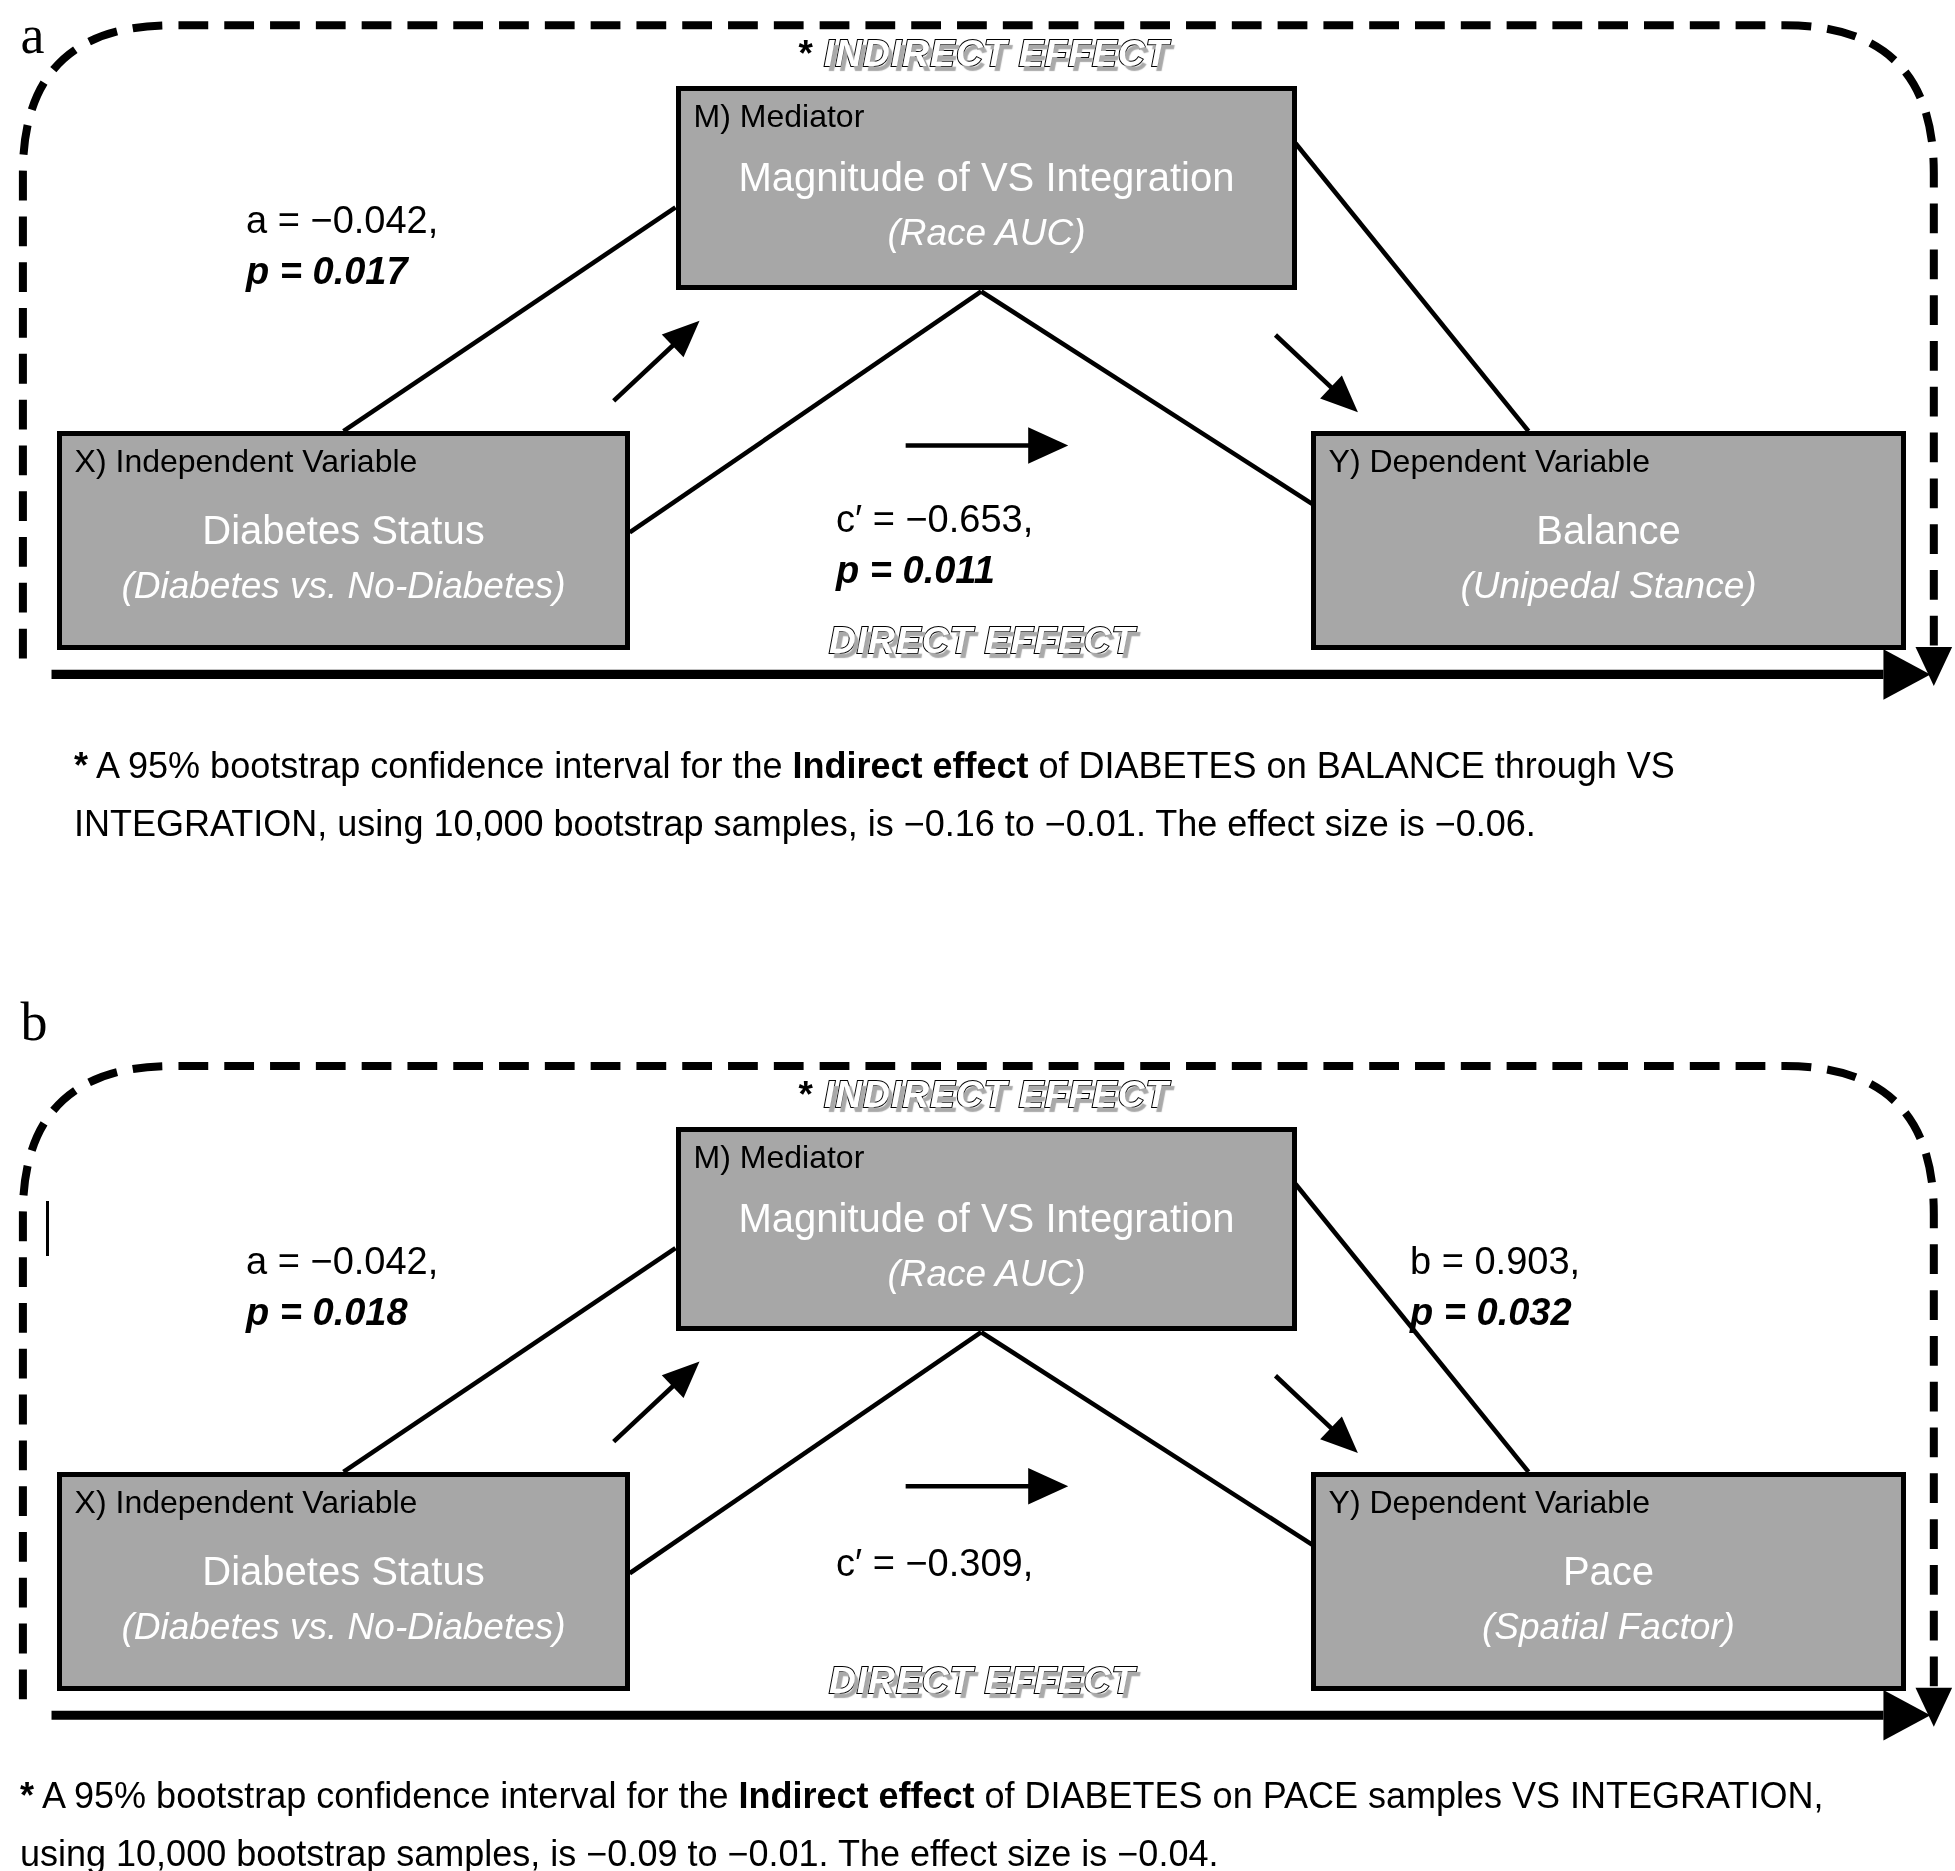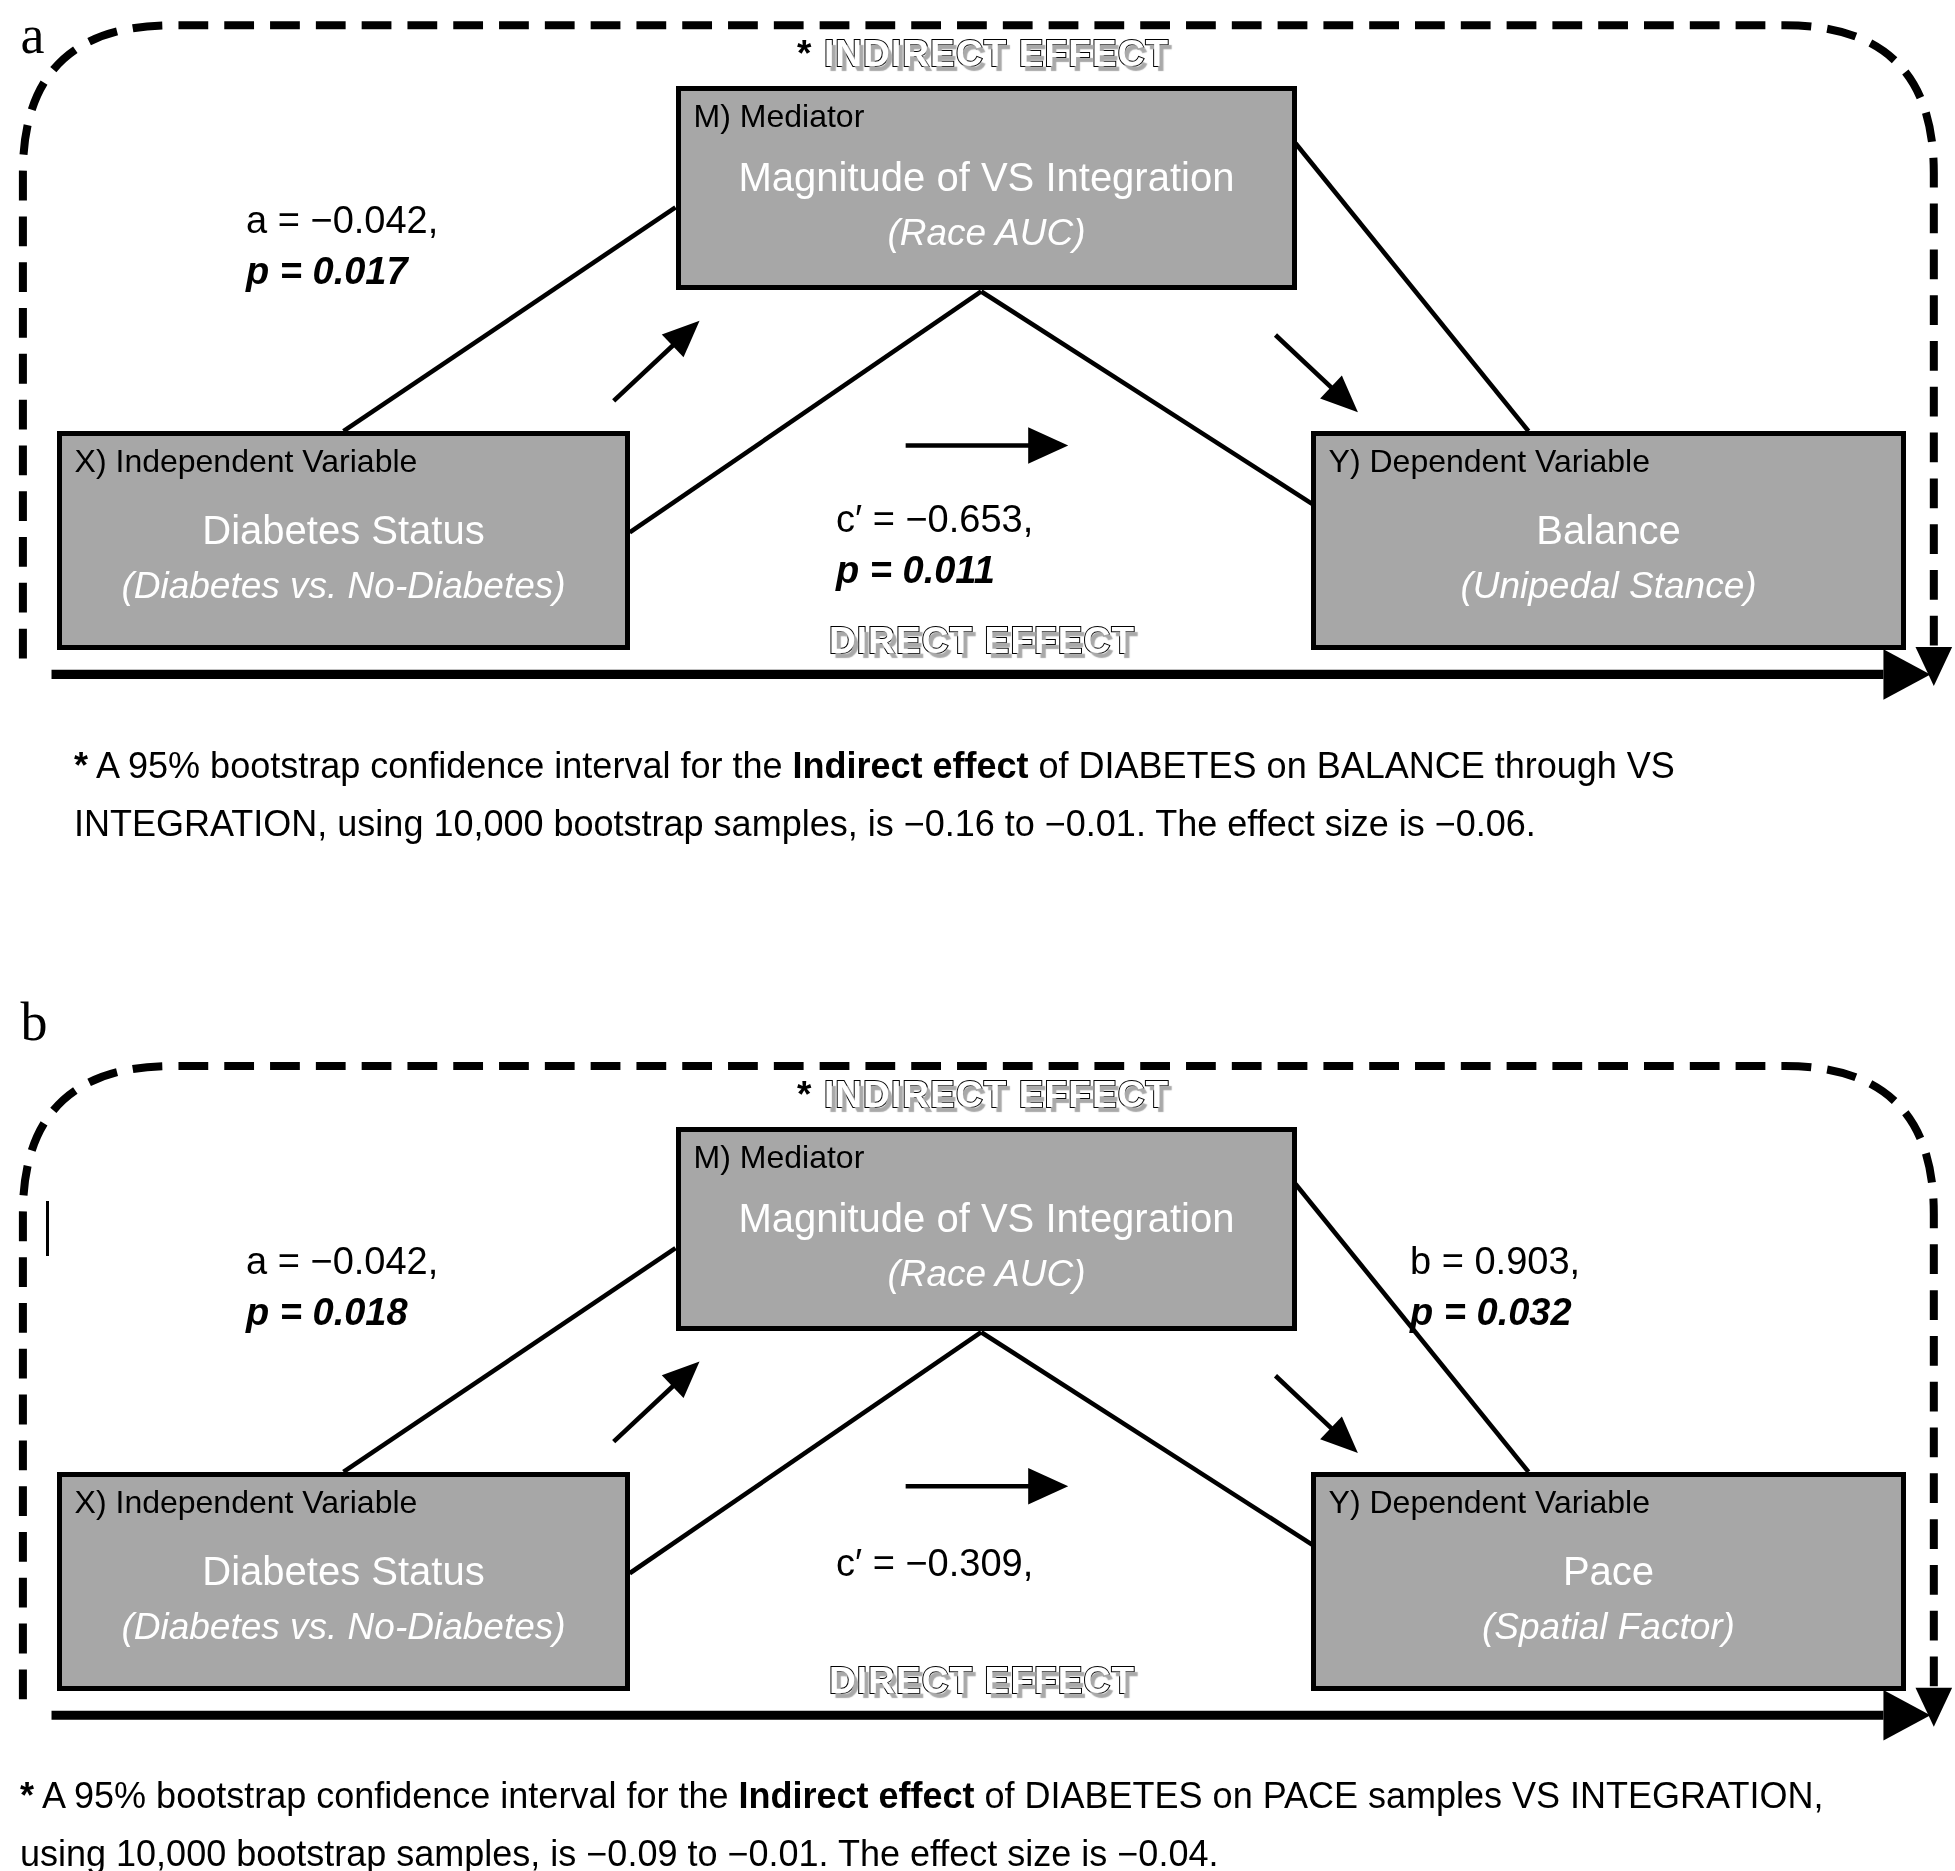--- a/index.html
+++ b/index.html
@@ -7,21 +7,21 @@
   #canvas{position:absolute;inset:0;width:1955px;height:1871px;}
   svg.wires{position:absolute;left:0;top:0;z-index:1;}
   .panel-letter{position:absolute;z-index:4;font-family:"Liberation Serif",serif;font-size:54px;line-height:1;}
   .box{position:absolute;z-index:3;background:#a7a7a7;border:5.2px solid #000;box-sizing:border-box;padding-left:36px;}
   .box-tag{position:absolute;top:6.9px;left:12.6px;font-size:32px;color:#000;white-space:nowrap;}
   .box-content{position:absolute;left:0;right:0;top:33px;bottom:0;display:flex;flex-direction:column;align-items:center;justify-content:center;gap:12px;}
   .box-title{font-size:40px;color:#fff;white-space:nowrap;}
   .box-sub{font-size:37px;color:#fff;font-style:italic;white-space:nowrap;}
   .coef{position:absolute;z-index:2;width:298px;font-size:38px;line-height:1.35;}
   .coef .c2{font-weight:bold;font-style:italic;}
-  .effect-header{position:absolute;z-index:2;width:366px;text-align:center;font-size:37px;font-weight:800;white-space:nowrap;letter-spacing:1.1px;}
+  .effect-header{position:absolute;z-index:2;width:366px;text-align:center;font-size:37px;font-weight:800;white-space:nowrap;letter-spacing:1.1px;font-style:italic;}
   .effect-header .ast{color:#000;font-weight:800;}
   .effect-header .outlined{color:#fff;-webkit-text-stroke:2px #000;paint-order:stroke fill;text-shadow:4px 4.6px 1.1px #a9a9a9;}
   .footnote{position:absolute;z-index:2;font-size:36px;line-height:1.62;}
   .footnote .fn-b{font-weight:bold;}
   .cursor-bar{position:absolute;z-index:2;background:#000;}
 </style>
 </head>
 <body>
 
 <div id="canvas">

